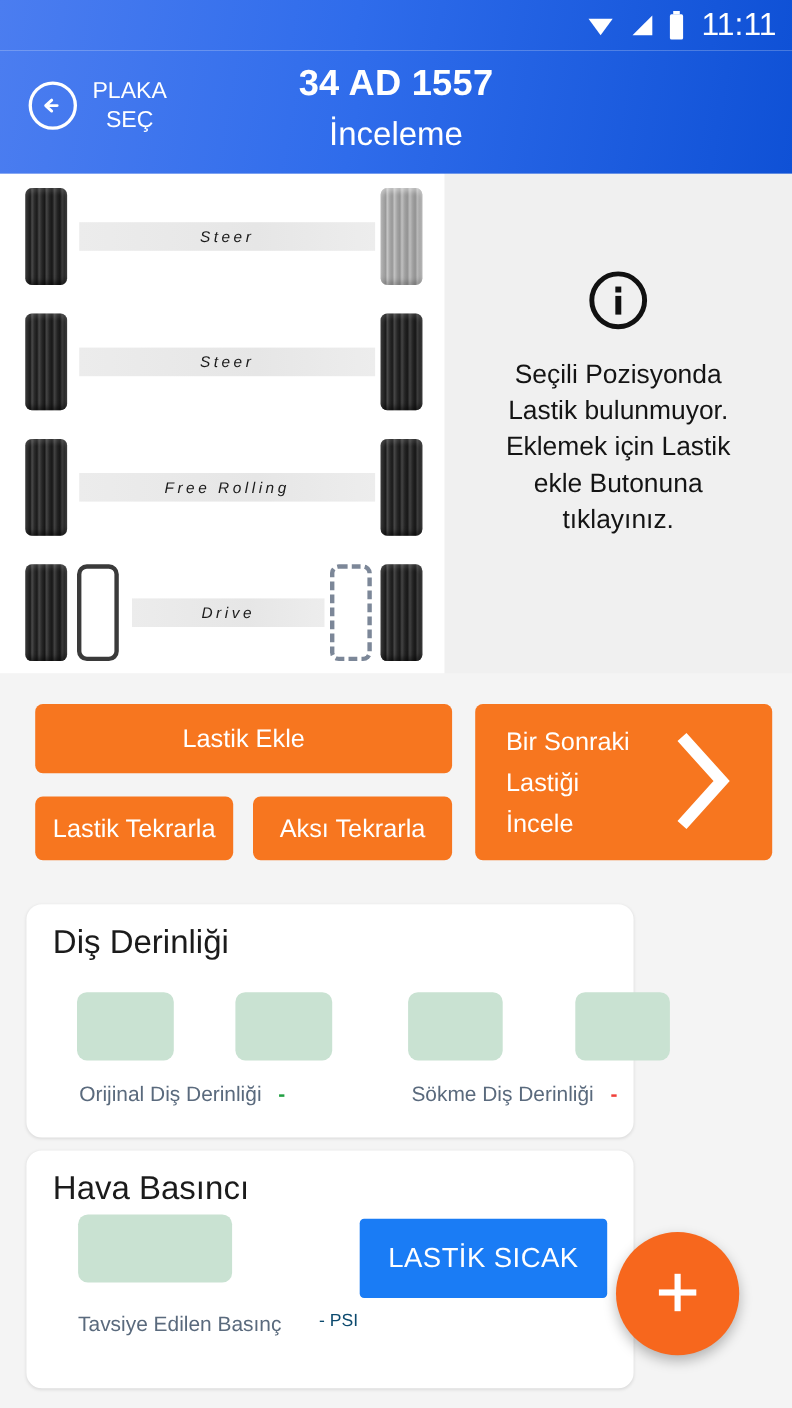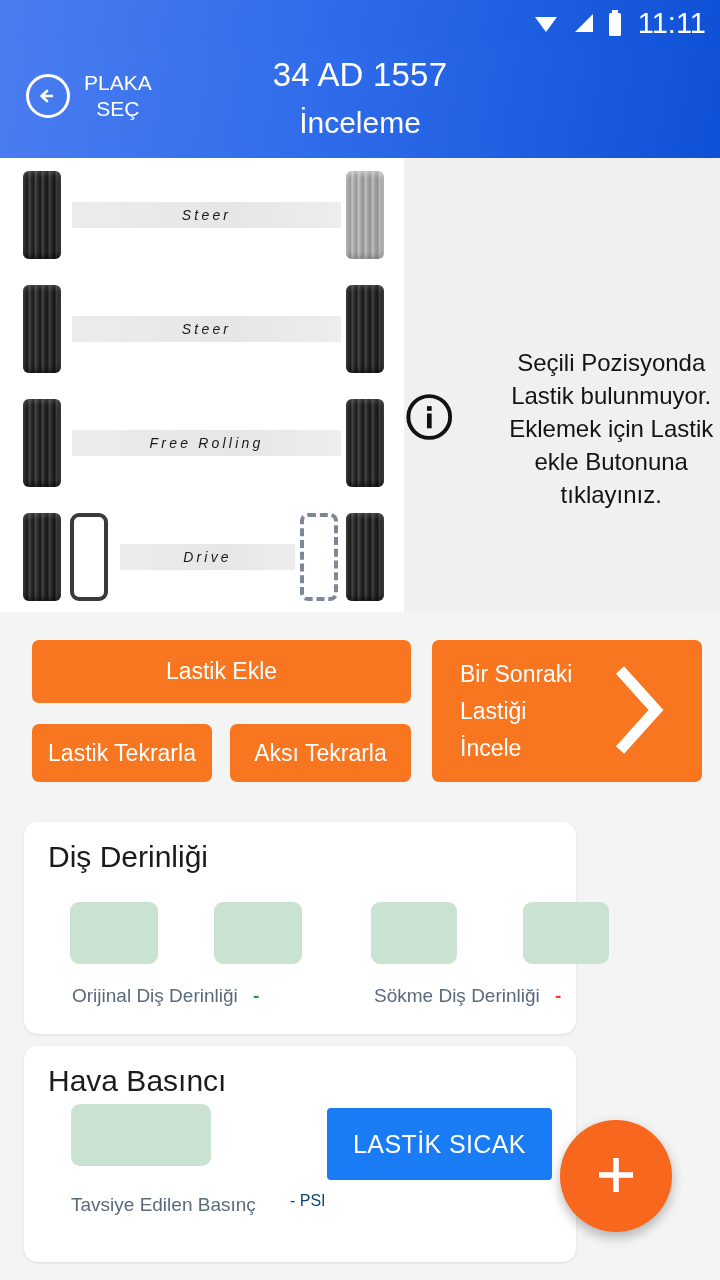--- a/index.html
+++ b/index.html
@@ -39,21 +39,21 @@
     border: 3px solid #fff; display: flex; align-items: center; justify-content: center;
   }
   .backlabel {
     color: #fff; font-size: 21px; line-height: 26px; text-align: center;
     white-space: pre-line;
   }
   .titleblock {
     position: absolute; left: 0; top: 10px; width: 720px; text-align: center;
     pointer-events: none;
   }
-  .title-plate { color: #fff; font-size: 33px; font-weight: 400; letter-spacing: .2px; }
+  .title-plate { color: #fff; font-size: 33px; font-weight: 700; letter-spacing: .2px; }
   .title-sub { color: #fff; font-size: 30px; font-weight: 400; margin-top: 12px; }
 
   
   .midrow {
     position: absolute; top: 158px; left: 0; width: 720px; height: 454px;
     display: flex;
   }
   .diagram {
     position: relative; width: 404px; height: 454px; background: #fff;
   }
@@ -99,23 +99,22 @@
     position: absolute; top: 13px; width: 38px; height: 88px;
     border-radius: 9px; border: 4px solid #3a3a3a; background: #fff;
   }
   .slot-dashed {
     position: absolute; top: 13px; width: 38px; height: 88px;
     border-radius: 8px; border: 4px dashed #7c8798; background: transparent;
   }
 
   .infopanel {
     width: 316px; height: 454px; background: #f0f0f0;
-    display: flex; flex-direction: row; align-items: center;
+    display: flex; flex-direction: column; align-items: center;
     padding-top: 86px;
-    gap: 48px;
   }
   .info-icon { width: 58px; height: 58px; margin-bottom: 22px; }
   .info-text {
     width: 250px; text-align: center; font-size: 24px; line-height: 33px;
     color: #141414;
   }
 
   
   .btnzone { position: absolute; top: 634px; left: 0; width: 720px; height: 156px; }
   .btn-orange {

